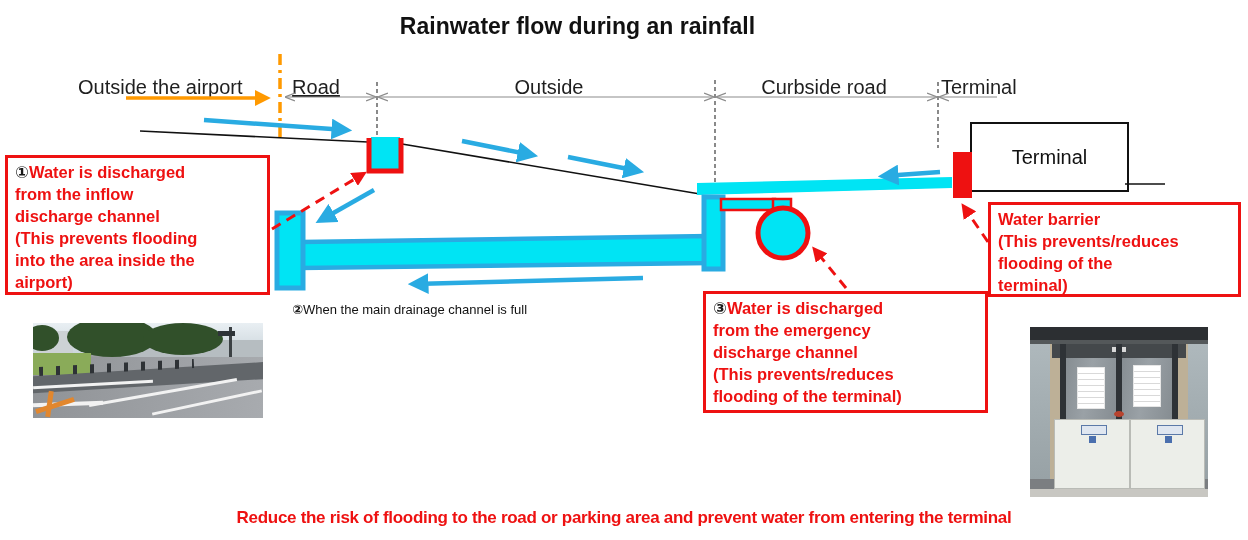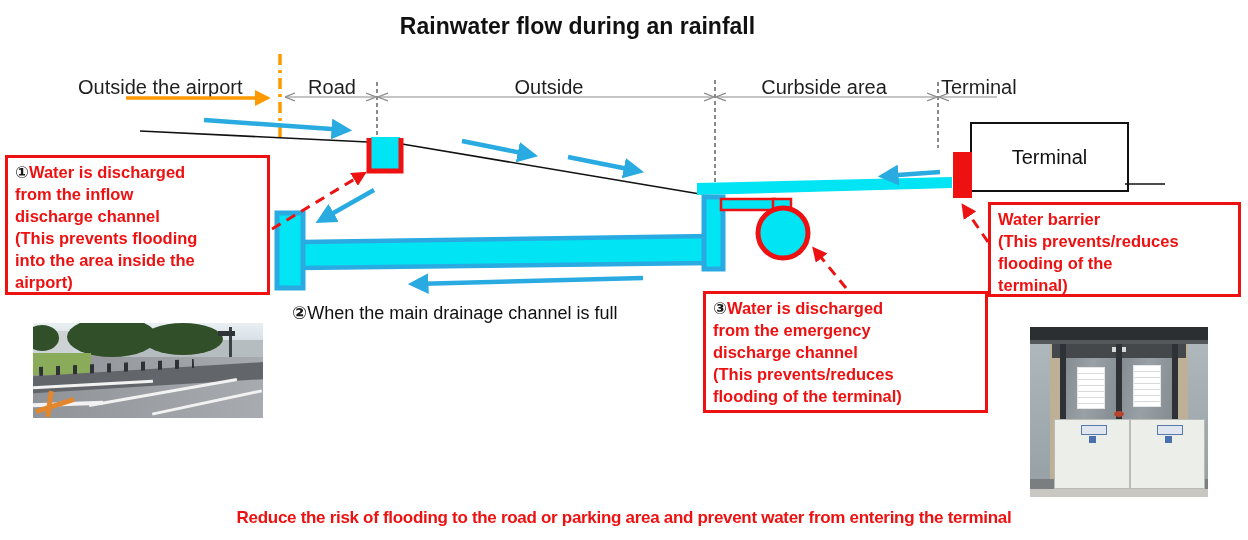--- a/index.html
+++ b/index.html
@@ -6,21 +6,21 @@
   body{width:1248px;height:540px;position:relative;overflow:hidden;
        font-family:"Liberation Sans","DejaVu Sans",sans-serif;color:#1a1a1a;}
   .abs{position:absolute;}
   .title{top:2px;left:0;width:1155px;text-align:center;font-size:23px;font-weight:bold;color:#111;z-index:4;margin-top:11px;}
   .zone-label{top:76px;font-size:20px;color:#1f1f1f;z-index:4;white-space:nowrap;}
   .center{text-align:center;}
   .callout{background:#fff;border:3px solid #ee1111;color:#ee1111;font-weight:bold;
            font-size:16.5px;line-height:22px;padding:3px 7px;z-index:4;box-sizing:border-box;}
   .ctext{white-space:pre-line;}
   .cnum{color:#1a1a1a;font-weight:bold;}
-  .note2{top:302px;left:292px;font-size:18px;color:#111;z-index:4;white-space:nowrap;}
+  .note2{top:302px;left:292px;font-size:13px;color:#111;z-index:4;white-space:nowrap;}
   .terminal-box{left:970px;top:122px;width:155px;height:66px;background:#fff;border:2px solid #111;
                 z-index:3;display:flex;align-items:center;justify-content:center;font-size:20px;color:#111;}
   .footer{top:508px;left:0;width:1248px;box-sizing:border-box;text-align:center;
           font-size:17px;font-weight:bold;color:#ee1111;letter-spacing:-0.3px;z-index:4;}
   .overlay{position:absolute;inset:0;z-index:6;pointer-events:none;}
   .photo{overflow:hidden;z-index:2;}
   
   .lp{left:33px;top:323px;width:230px;height:95px;background:#9b9da1;}
   .lp-sky{left:0;top:0;width:230px;height:30px;background:linear-gradient(#e9eff3,#ccd6dc);}
   .lp-bldg1{left:6px;top:8px;width:34px;height:42px;background:#cdd2d5;}
@@ -51,23 +51,23 @@
   .tp-chip{top:5px;width:24px;height:8px;background:#dfe6f0;border:1px solid #5b79a8;}
   .tp-chipsq{top:16px;width:7px;height:7px;background:#4a6fae;}
   .tp-ground{left:0;top:162px;width:178px;height:8px;background:#c8c7c2;}
 </style>
 </head>
 <body>
 
 <div class="abs title">Rainwater flow during an rainfall</div>
 
 <div class="abs zone-label" style="left:78px;">Outside the airport</div>
-<div class="abs zone-label center" style="left:282px;width:100px;">Road</div>
+<div class="abs zone-label center" style="left:266px;width:100px;text-decoration:underline;">Road</div>
 <div class="abs zone-label center" style="left:499px;width:100px;">Outside</div>
-<div class="abs zone-label center" style="left:744px;width:160px;">Curbside area</div>
+<div class="abs zone-label center" style="left:744px;width:160px;">Curbside road</div>
 <div class="abs zone-label" style="left:941px;">Terminal</div>
 
 <div class="abs terminal-box">
   <span>Terminal</span>
 </div>
 
 <div class="abs callout" style="left:5px;top:155px;width:265px;height:140px;">
   <span class="cnum">①</span><span class="ctext">Water is discharged
 from the inflow
 discharge channel

